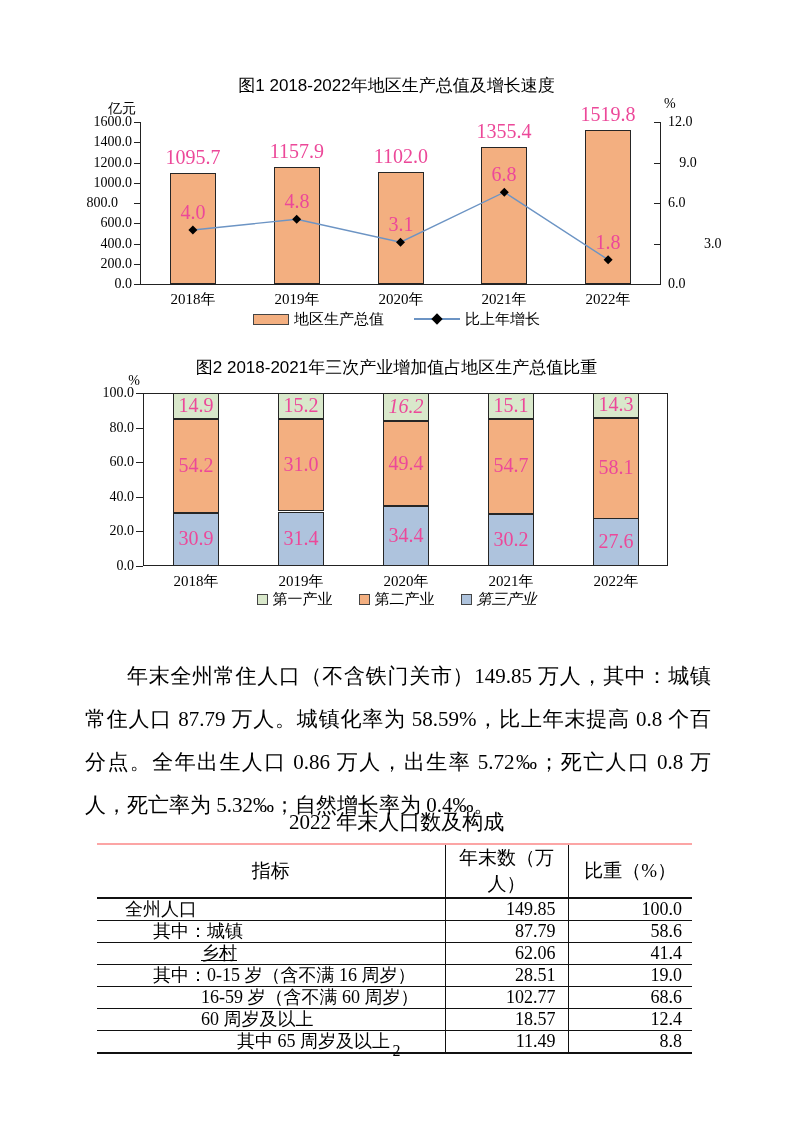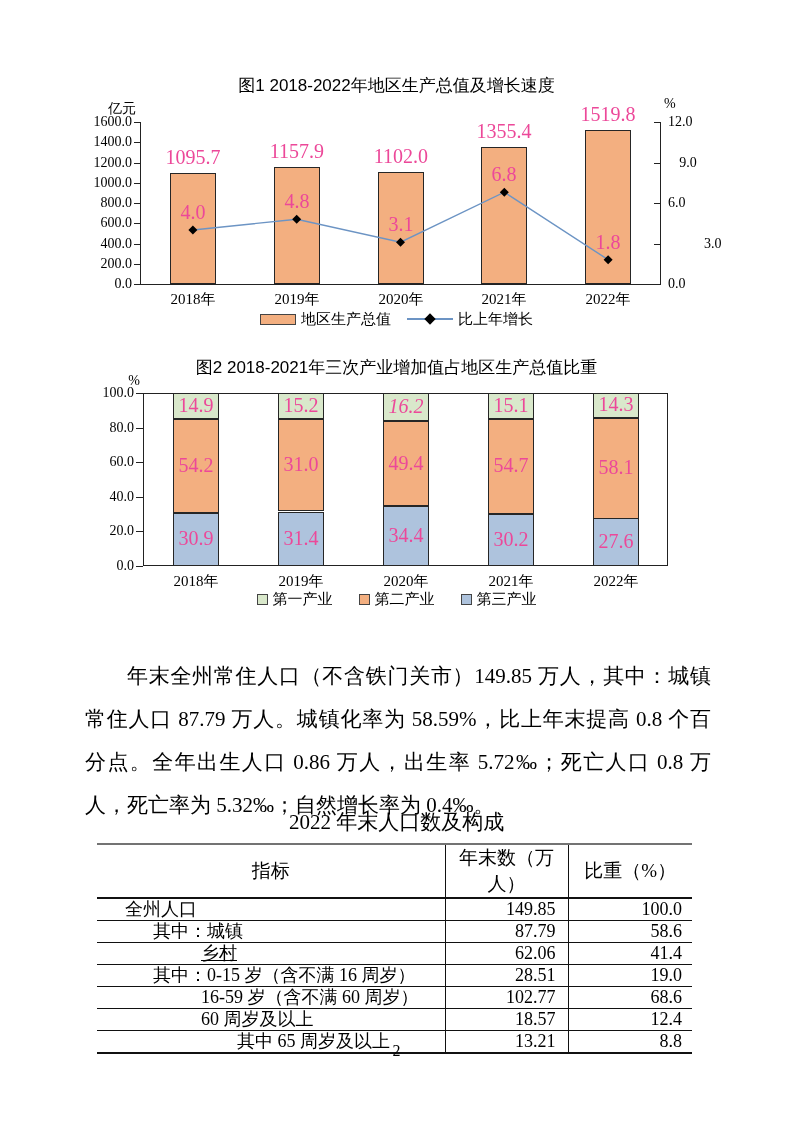--- a/index.html
+++ b/index.html
@@ -10,29 +10,29 @@
         font-family:"Liberation Sans",sans-serif;font-weight:normal;font-size:17px;color:#000;}
   .axis-unit{position:absolute;font-size:14px;color:#000;}
   .tick-label{position:absolute;font-size:14px;color:#000;line-height:16px;}
   .tick-mark{position:absolute;background:#222;}
   .axis-line{position:absolute;background:#222;}
   .axis-cat{position:absolute;font-size:15px;text-align:center;color:#000;line-height:17px;}
   .value-label{position:absolute;font-size:20px;text-align:center;color:#ec4899;line-height:17px;}
   .bar{position:absolute;box-sizing:border-box;border:1px solid #262626;}
   .legend{position:absolute;left:0;width:793px;display:flex;justify-content:center;
         align-items:center;font-size:15px;color:#000;}
-  .legend .item{display:flex;align-items:center;margin:0 8px;}
+  .legend .item{display:flex;align-items:center;margin:0 15px;}
   .legend .swatch{display:inline-block;box-sizing:border-box;margin-right:5px;}
   #para{position:absolute;left:85px;top:634px;width:626px;font-size:21px;line-height:43px;
         text-align:justify;text-indent:2em;color:#000;}
   #table-title{position:absolute;left:0;top:808px;width:793px;text-align:center;
         font-size:21px;color:#000;}
   #pop-table{position:absolute;left:97px;top:843px;width:595px;border-collapse:collapse;
         table-layout:fixed;font-size:18px;color:#000;
-        border-top:2px solid #737373;border-bottom:2px solid #111;}
+        border-top:2px solid #fca5a5;border-bottom:2px solid #111;}
   #pop-table th{font-weight:normal;font-size:19px;height:41px;text-align:center;
         vertical-align:middle;border-bottom:2px solid #111;padding:0;}
   #pop-table td{height:21px;line-height:21px;vertical-align:middle;padding:0;
         border-bottom:1px solid #111;white-space:nowrap;overflow:hidden;}
   #pop-table tbody tr:last-child td{border-bottom:none;}
   #pop-table .c2,#pop-table .c3{border-left:1px solid #111;text-align:right;}
   #pop-table .c2{padding-right:12px;}
   #pop-table .c3{padding-right:10px;}
   #page-num{position:absolute;left:0;top:1042px;width:793px;text-align:center;font-size:16px;color:#000;}
 </style>
@@ -50,21 +50,21 @@
         <div class="axis-line" style="left: 660px; top: 122px; width: 1px; height: 163px;"></div>
         <div class="axis-line" style="left: 140px; top: 284px; width: 521px; height: 1px;"></div>
         <div class="tick-label" style="left: 74px; top: 276px; width: 58px; text-align: right;">0.0</div>
         <div class="tick-mark" style="left: 134px; top: 284px; width: 6px; height: 1px;"></div>
         <div class="tick-label" style="left: 74px; top: 256px; width: 58px; text-align: right;">200.0</div>
         <div class="tick-mark" style="left: 134px; top: 264px; width: 6px; height: 1px;"></div>
         <div class="tick-label" style="left: 74px; top: 236px; width: 58px; text-align: right;">400.0</div>
         <div class="tick-mark" style="left: 134px; top: 244px; width: 6px; height: 1px;"></div>
         <div class="tick-label" style="left: 74px; top: 215px; width: 58px; text-align: right;">600.0</div>
         <div class="tick-mark" style="left: 134px; top: 223px; width: 6px; height: 1px;"></div>
-        <div class="tick-label" style="left: 74px; top: 195px; width: 58px; text-align: right;">800.0</div>
+        <div class="tick-label" style="left: 60px; top: 195px; width: 58px; text-align: right;">800.0</div>
         <div class="tick-mark" style="left: 134px; top: 203px; width: 6px; height: 1px;"></div>
         <div class="tick-label" style="left: 74px; top: 175px; width: 58px; text-align: right;">1000.0</div>
         <div class="tick-mark" style="left: 134px; top: 183px; width: 6px; height: 1px;"></div>
         <div class="tick-label" style="left: 74px; top: 155px; width: 58px; text-align: right;">1200.0</div>
         <div class="tick-mark" style="left: 134px; top: 163px; width: 6px; height: 1px;"></div>
         <div class="tick-label" style="left: 74px; top: 134px; width: 58px; text-align: right;">1400.0</div>
         <div class="tick-mark" style="left: 134px; top: 142px; width: 6px; height: 1px;"></div>
         <div class="tick-label" style="left: 74px; top: 114px; width: 58px; text-align: right;">1600.0</div>
         <div class="tick-mark" style="left: 134px; top: 122px; width: 6px; height: 1px;"></div>
         <div class="tick-label" style="left: 668px; top: 276px; width: 40px; text-align: left;">0.0</div>
@@ -176,21 +176,21 @@
       </div>
     <div class="legend" id="chart2-legend" style="top:590px;height:18px;">
         <div class="item" style="margin: 0px 13px;">
           <div class="swatch" style="width: 11px; height: 11px; background: rgb(217, 232, 203); border: 1px solid rgb(68, 68, 68);"></div>
           <div>第一产业</div>
         </div>
         <div class="item" style="margin: 0px 13px;">
           <div class="swatch" style="width: 11px; height: 11px; background: rgb(243, 175, 128); border: 1px solid rgb(68, 68, 68);"></div>
           <div>第二产业</div>
         </div>
-        <div class="item" style="margin: 15px 13px;">
+        <div class="item" style="margin: 15px 13px; font-style: italic;">
           <div class="swatch" style="width: 11px; height: 11px; background: rgb(174, 195, 221); border: 1px solid rgb(68, 68, 68);"></div>
           <div>第三产业</div>
         </div>
       </div>
   </section>
 
   <p id="para">年末全州常住人口（不含铁门关市）149.85 万人，其中：城镇常住人口 87.79 万人。城镇化率为 58.59%，比上年末提高 0.8 个百分点。全年出生人口 0.86 万人，出生率 5.72‰；死亡人口 0.8 万人，死亡率为 5.32‰；自然增长率为 0.4‰。</p>
 
   <div id="table-title">2022 年末人口数及构成</div>
   <table id="pop-table">
@@ -232,20 +232,20 @@
           <td class="c2">102.77</td>
           <td class="c3">68.6</td>
         </tr>
         <tr>
           <td style="padding-left: 104px;">60 周岁及以上</td>
           <td class="c2">18.57</td>
           <td class="c3">12.4</td>
         </tr>
         <tr>
           <td style="padding-left: 140px;">其中 65 周岁及以上</td>
-          <td class="c2">13.21</td>
+          <td class="c2">11.49</td>
           <td class="c3">8.8</td>
         </tr>
       </tbody>
   </table>
 
   <div id="page-num">2</div>
 </div>
 
 </body></html>

